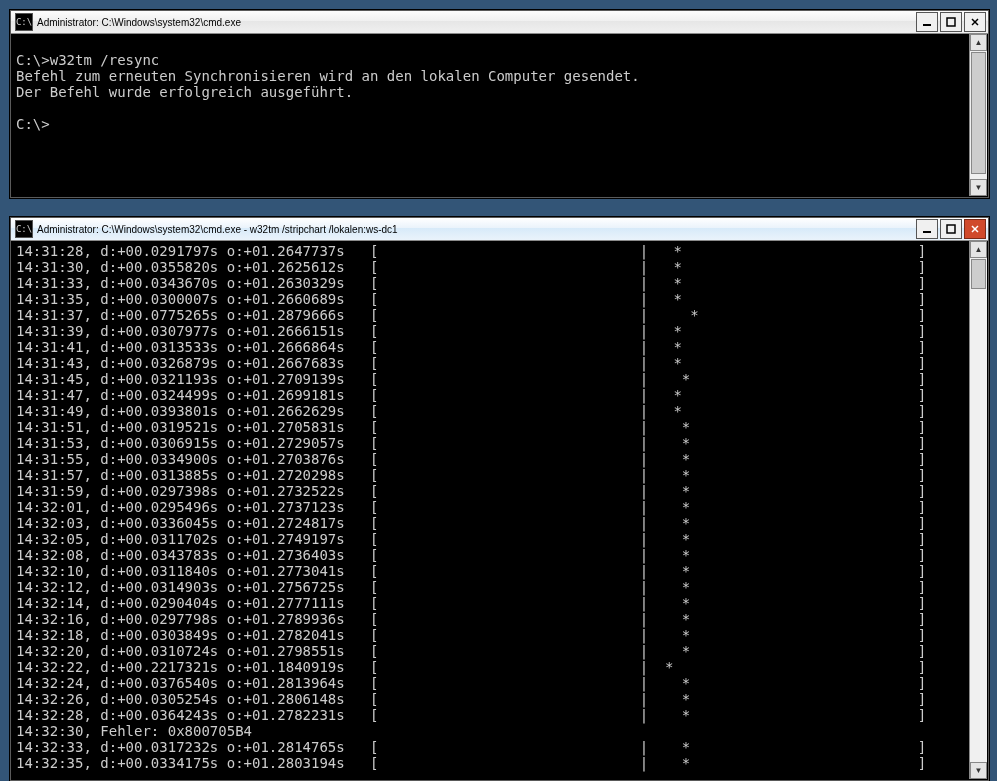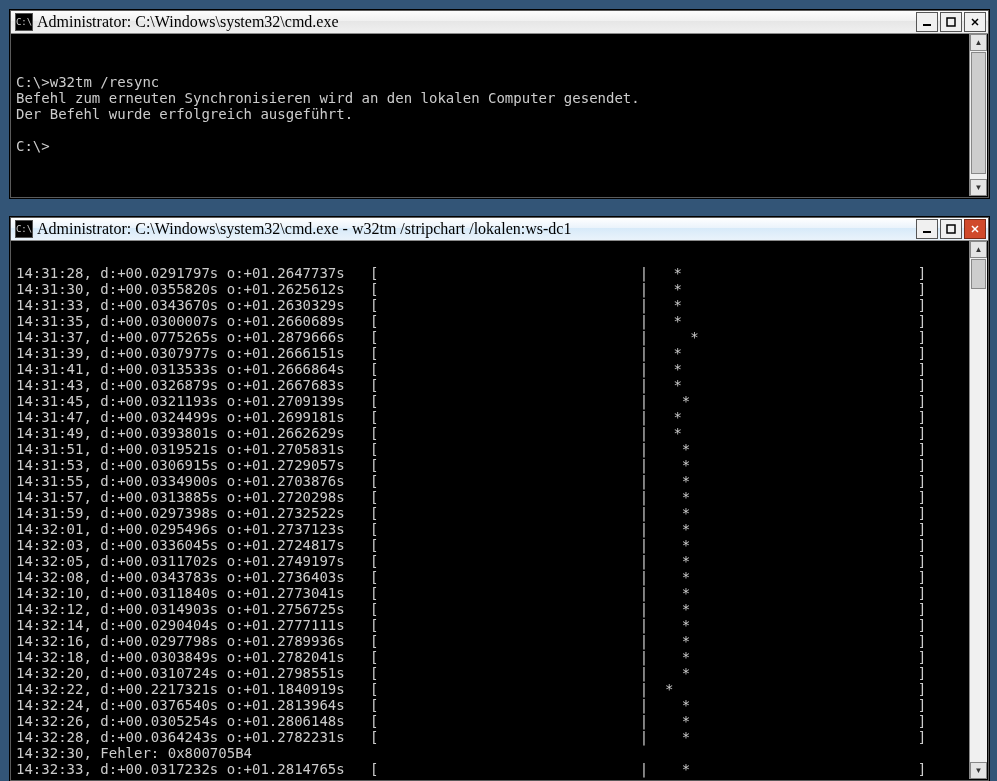--- a/index.html
+++ b/index.html
@@ -39,24 +39,23 @@
     margin-right: 4px;
     display: flex;
     align-items: center;
     justify-content: center;
     font-size: 9px;
     color: #ccc;
     font-family: Consolas, monospace;
   }
   .titlebar-title {
     flex: 1;
-    font-size: 16px;
+    font-size: 10px;
     white-space: nowrap;
     overflow: hidden;
-    font-family: Liberation Serif, serif;
   }
   .winbtns {
     display: flex;
     height: 20px;
     margin-right: 2px;
   }
   .winbtn {
     width: 20px;
     height: 18px;
     border: 1px solid #555;
@@ -86,21 +85,20 @@
   }
   .termarea {
     flex: 1 1 auto;
     padding: 2px 4px 2px 4px;
     color: #ccc;
     font-family: Consolas, "Lucida Console", monospace;
     font-size: 14px;
     line-height: 16px;
     white-space: pre;
     overflow: hidden;
-    margin-top: 22px;
   }
   .scrolltrack {
     width: 17px;
     background: #f0f0f0;
     border-left: 1px solid #8a8a8a;
     position: relative;
   }
   .scrollbtn {
     position: absolute;
     left: 0;

